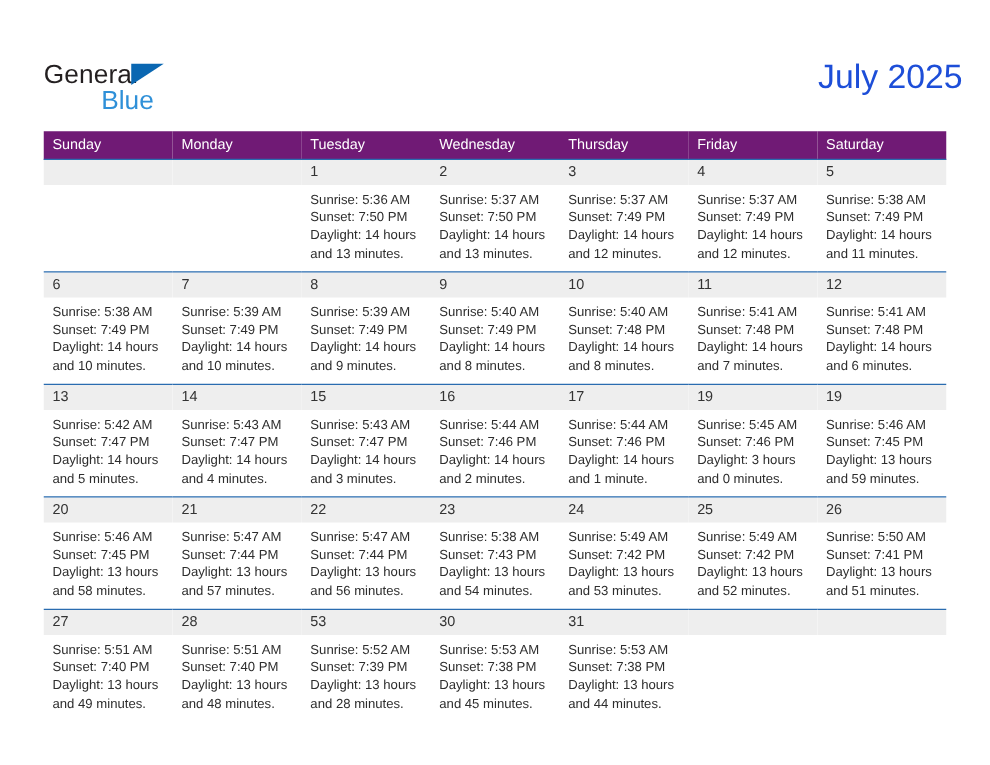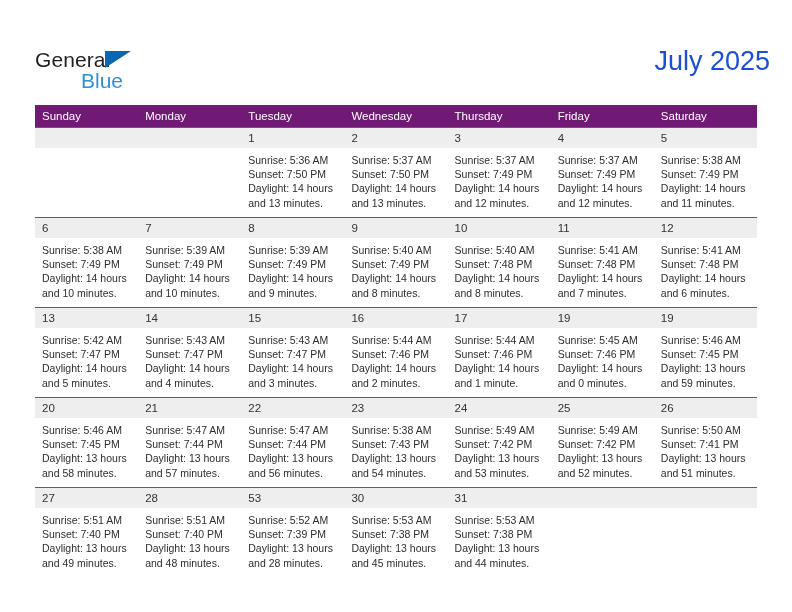--- a/index.html
+++ b/index.html
@@ -310,21 +310,21 @@
               <div>Sunrise: 5:44 AM</div>
               <div>Sunset: 7:46 PM</div>
               <div class="wrap">Daylight: 14 hours and 1 minute.</div>
             </div>
           </td>
           <td>
             <div class="daynum">19</div>
             <div class="info">
               <div>Sunrise: 5:45 AM</div>
               <div>Sunset: 7:46 PM</div>
-              <div class="wrap">Daylight: 14 hours and 0 minutes.</div>
+              <div class="wrap">Daylight: 3 hours and 0 minutes.</div>
             </div>
           </td>
           <td>
             <div class="daynum">19</div>
             <div class="info">
               <div>Sunrise: 5:46 AM</div>
               <div>Sunset: 7:45 PM</div>
               <div class="wrap">Daylight: 13 hours and 59 minutes.</div>
             </div>
           </td>

